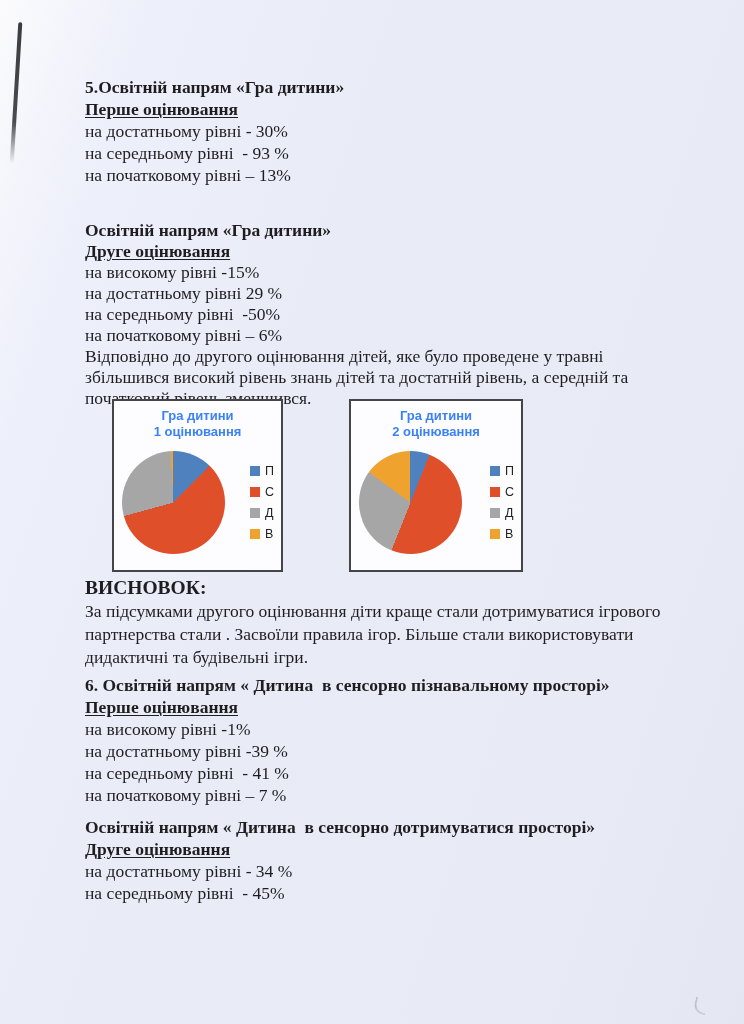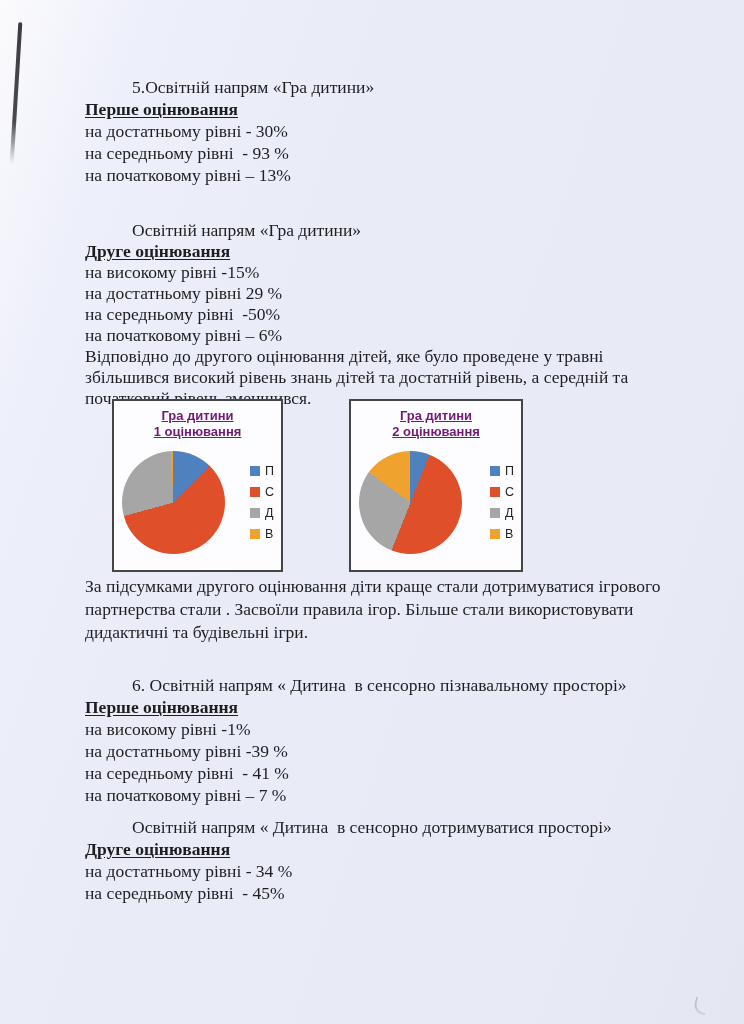--- a/index.html
+++ b/index.html
@@ -21,41 +21,41 @@
     background:linear-gradient(#2c2c30, #3a3a40 70%, rgba(58,58,64,0));
     transform:rotate(3.5deg); border-radius:2px; opacity:.92;
   }
   .corner-mark {
     position:absolute; left:694px; top:998px; width:13px; height:16px;
     border-left:2px solid #b7bac8; border-bottom:2px solid #c3c6d3;
     border-bottom-left-radius:10px; transform:rotate(14deg); opacity:.8;
   }
   .txt-block { position:absolute; left:85px; }
   .t-line { font-size:17.5px; line-height:22px; white-space:pre-wrap; }
-  .hd { font-weight:normal;margin-left:47px; }
+  .hd { font-weight:bold; }
   .sub { font-weight:bold; text-decoration:underline; text-underline-offset:2px; }
   .para { width:572px; }
   #sec1 { top:76px; }
   #sec2 { top:220px; }
   #sec2 .t-line { line-height:21px; }
   #concl { top:575px; }
   #concl .c-title { font-size:19.5px; font-weight:bold; line-height:25px; }
   #concl .para { line-height:23px; width:578px; }
   #sec3 { top:674px; }
   #sec4 { top:816px; }
   
   .chart-box {
     position:absolute; top:399px; height:173px;
     background:#fdfdff; border:2px solid #454549;
     font-family:"Liberation Sans", sans-serif;
     display:flex; flex-direction:column;
   }
   #chart1 { left:112px; width:171px; }
   #chart2 { left:349px; width:174px; }
-  .chart-title { text-align:center; margin-top:7px; font-weight:bold; font-size:13px; line-height:16px; color:#701a75;text-decoration:underline; }
+  .chart-title { text-align:center; margin-top:7px; font-weight:bold; font-size:13px; line-height:16px; color:#3b82f6; }
   .chart-body { flex:1; display:flex; align-items:center; padding:2px 5px 8px 8px; }
   .pie { width:103px; height:103px; border-radius:50%; flex:0 0 auto; }
   .legend { margin-left:auto; margin-right:2px; display:flex; flex-direction:column; gap:9px; }
   .legend-item { display:flex; align-items:center; gap:5px; }
   .legend-item .swatch { width:10px; height:10px; display:inline-block; }
   .legend-item .lg-label { font-size:12.5px; color:#222; line-height:12px; }
 </style>
 </head>
 <body>
 
@@ -131,20 +131,21 @@
           </div>
           <div class="legend-item">
             <span class="swatch" style="background: rgb(239, 162, 46);"></span>
             <span class="lg-label">В</span>
           </div>
         </div>
     </div>
   </div>
 
   <div class="txt-block" id="concl">
+    <div class="c-title">ВИСНОВОК:</div>
     <div class="t-line para">За підсумками другого оцінювання діти краще стали дотримуватися ігрового партнерства стали . Засвоїли правила ігор. Більше стали використовувати дидактичні та будівельні ігри.</div>
   </div>
 
   <div class="txt-block" id="sec3">
     <div class="t-line hd">6. Освітній напрям « Дитина  в сенсорно пізнавальному просторі»</div>
     <div class="t-line sub">Перше оцінювання</div>
     <div class="t-line">на високому рівні -1%</div>
     <div class="t-line">на достатньому рівні -39 %</div>
     <div class="t-line">на середньому рівні  - 41 %</div>
     <div class="t-line">на початковому рівні – 7 %</div>

